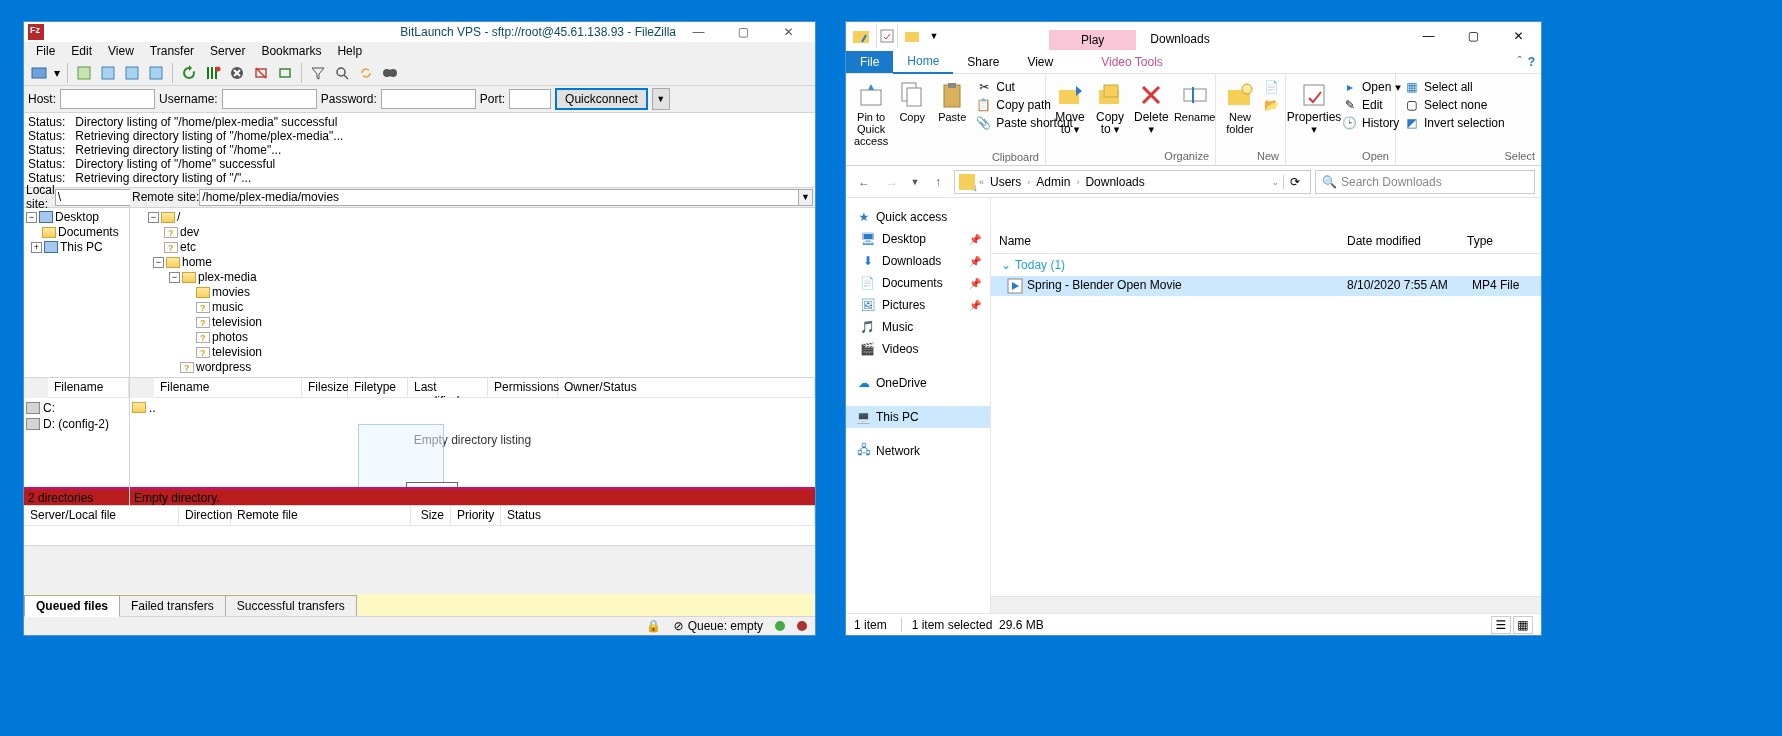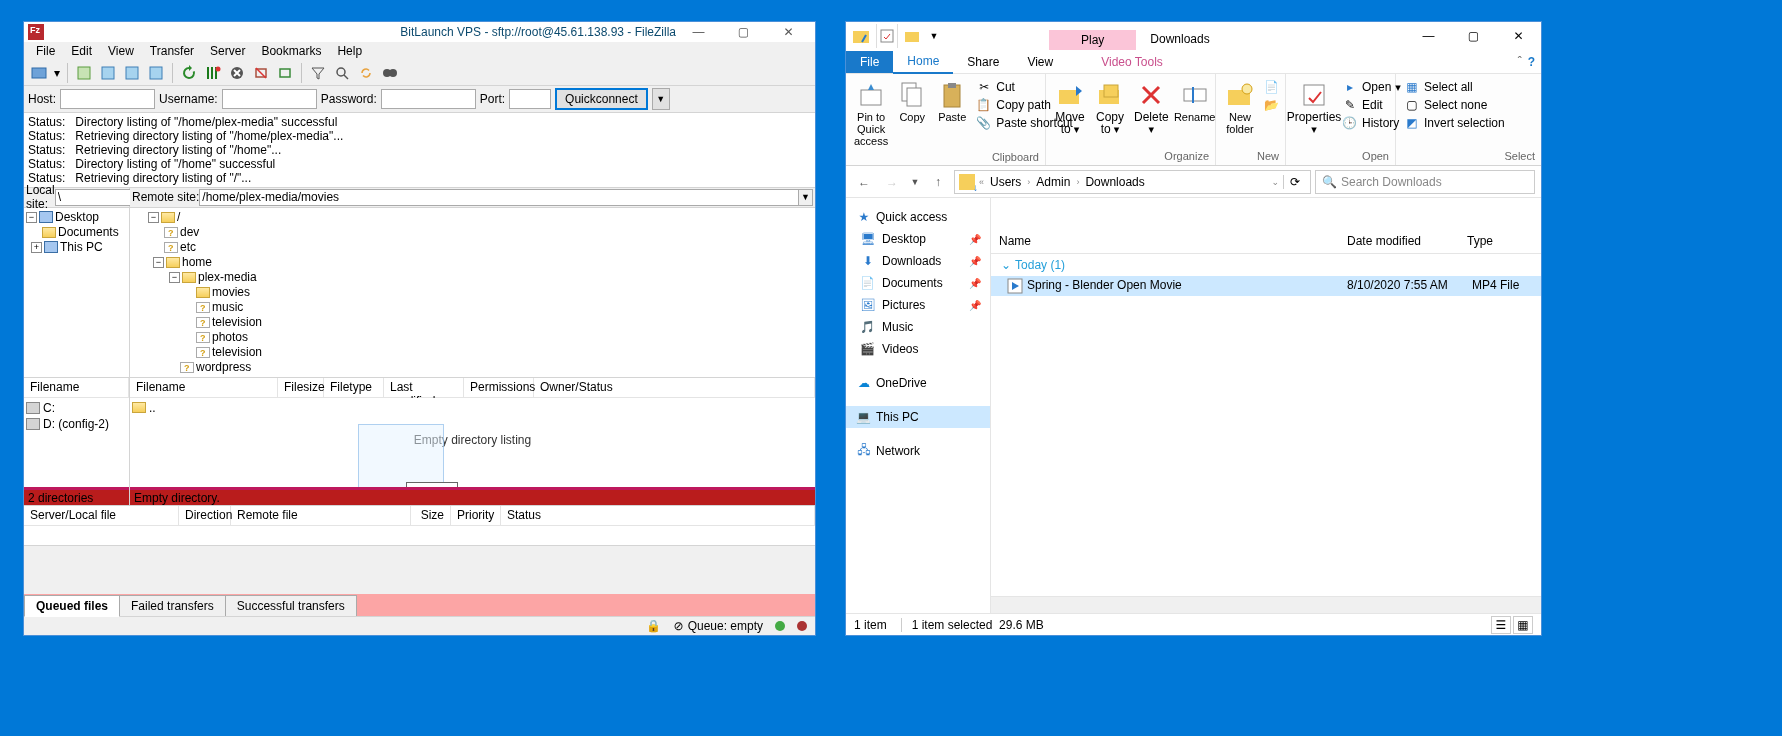--- a/index.html
+++ b/index.html
@@ -37,37 +37,37 @@
 .fz-tree .exp{ width:11px; height:11px; border:1px solid #888; text-align:center; line-height:8px; font-size:9px; cursor:pointer; display:inline-flex;align-items:center;justify-content:center;}
 .fz-tree .ind{display:inline-block;}
 .fz-folder { width:14px; height:11px; background: linear-gradient(#ffe9a3,#f6cf5b); border:1px solid #caa53b; display:inline-block;}
 .fz-folder.q { background:#fff; border-color:#aaa; position:relative;}
 .fz-folder.q::after{content:"?"; color:#d4a017; font-size:9px; position:absolute; left:3px; top:-2px; font-weight:bold;}
 .fz-pc { width:14px; height:12px; background:#a5c7f0; border:1px solid #3a6ea5; display:inline-block;}
 
 .fz-lists { display:flex; flex: 0 0 128px; border-bottom:1px solid #d4d4d4;}
 .fz-llist { width:106px; border-right:1px solid #d4d4d4; display:flex; flex-direction:column;}
 .fz-rlist { flex:1; display:flex; flex-direction:column; position:relative;}
-.fz-lhdr { height:20px; background:#fff; border-bottom:1px solid #e4e4e4; display:flex; font-size:12px;}
+.fz-lhdr { height:20px; background:#fff; border-bottom:1px solid #e4e4e4; display:flex; font-size:12px;margin-left:24px;}
 .fz-lhdr span{ padding:2px 6px; border-right:1px solid #e4e4e4;}
 .fz-lbody{ flex:1; background:#fff; overflow:auto; padding:2px; position:relative;}
 .fz-lbody .it{line-height:16px; font-size:12px; display:flex; align-items:center; gap:3px;}
 .fz-drive{width:14px;height:12px;background:#d4d4d4;border:1px solid #888;display:inline-block;}
 .fz-status{height:18px; background:#b91c1c; border-top:3px solid #be185d; padding:1px 4px; font-size:12px;}
 
 .fz-drag { position:absolute; left:228px; top:26px; width:86px; height:76px; background:rgba(230,243,255,0.5); border:1px solid rgba(130,180,230,0.6); pointer-events:none;}
 .fz-drag-label{position:absolute; left:276px; top:84px; background:#fff; border:1px solid #666; padding:2px 6px; font-size:12px; display:flex; align-items:center; gap:3px;}
 .fz-drag-label .plus{color:#0a6cce; font-weight:bold;}
 
 .fz-empty{position:absolute; left:50%; top:40%; transform:translateX(-50%); color:#333;}
 
 .fz-queue{ flex:0 0 40px; background:#fff; display:flex; flex-direction:column; border-bottom:1px solid #d4d4d4;}
 .fz-qhdr{height:20px; display:flex; background:#fff; border-bottom:1px solid #e4e4e4; font-size:12px;}
 .fz-qhdr span{padding:2px 6px; border-right:1px solid #e4e4e4;}
-.fz-tabs{height:22px; background:#fca5a5; display:flex; align-items:flex-end;margin-top:48px;}
+.fz-tabs{height:22px; background:#fef9c3; display:flex; align-items:flex-end;margin-top:48px;}
 .fz-tabs .tab{border:1px solid #aaa; border-bottom:none; background:#f0f0f0; padding:3px 11px; font-size:12px; cursor:pointer; margin-right:-1px;}
 .fz-tabs .tab.active{background:#fff; border-bottom:1px solid #fff; position:relative; top:1px; font-weight:bold;}
 .fz-bottom{height:22px; background:#f0f0f0; border-top:1px solid #d4d4d4; display:flex; align-items:center; justify-content:flex-end; padding:0 8px; gap:12px; font-size:12px;}
 .fz-dot{width:10px;height:10px;border-radius:50%;}
 
 
 .ex { position:absolute; left:845px; top:21px; width:697px; height:615px; background:#fff; border:1px solid #4a90d9; display:flex; flex-direction:column;}
 .ex-topbar{height:28px; background:#fff; display:flex; align-items:stretch;}
 .ex-qat{display:flex; align-items:center; padding:0 4px; gap:4px;}
 .ex-qbtn{width:22px;height:24px; display:flex;align-items:center;justify-content:center;cursor:pointer;}

